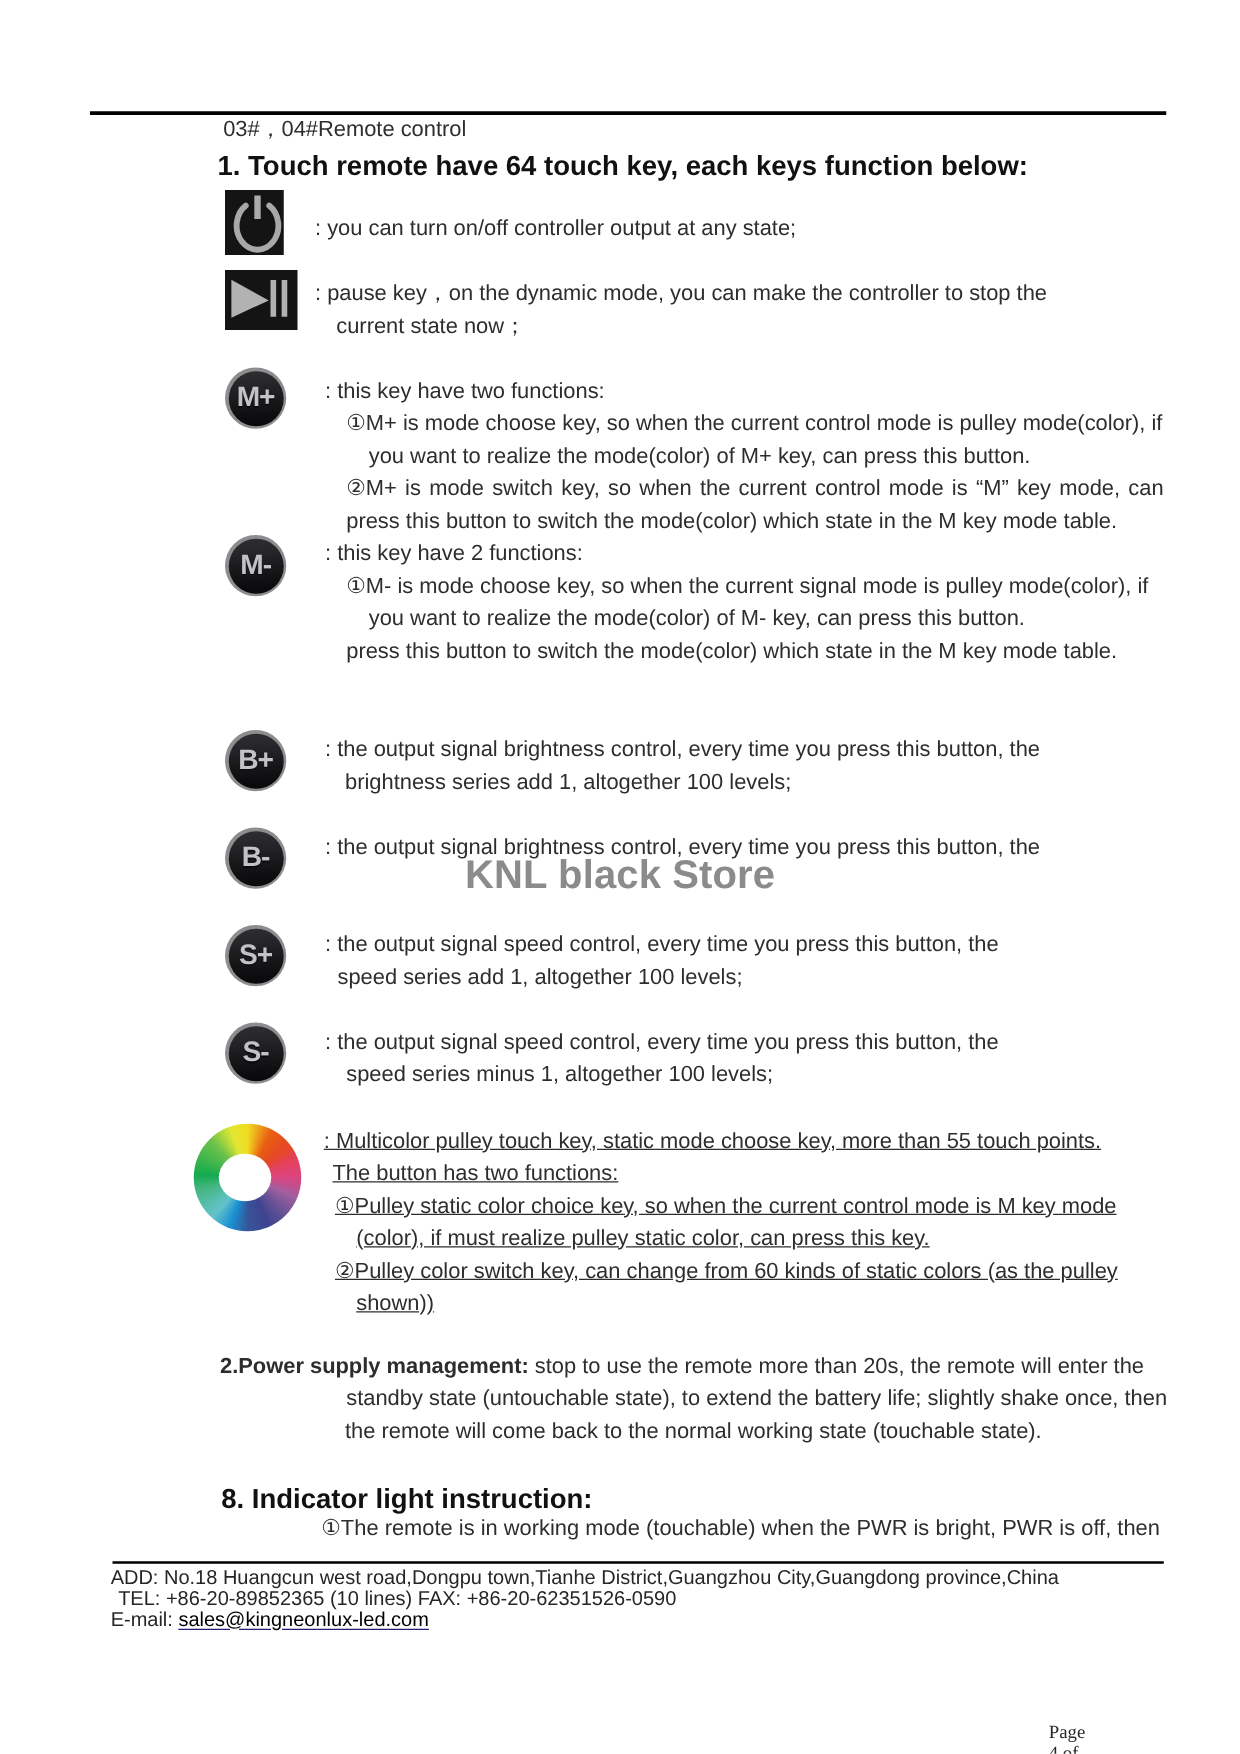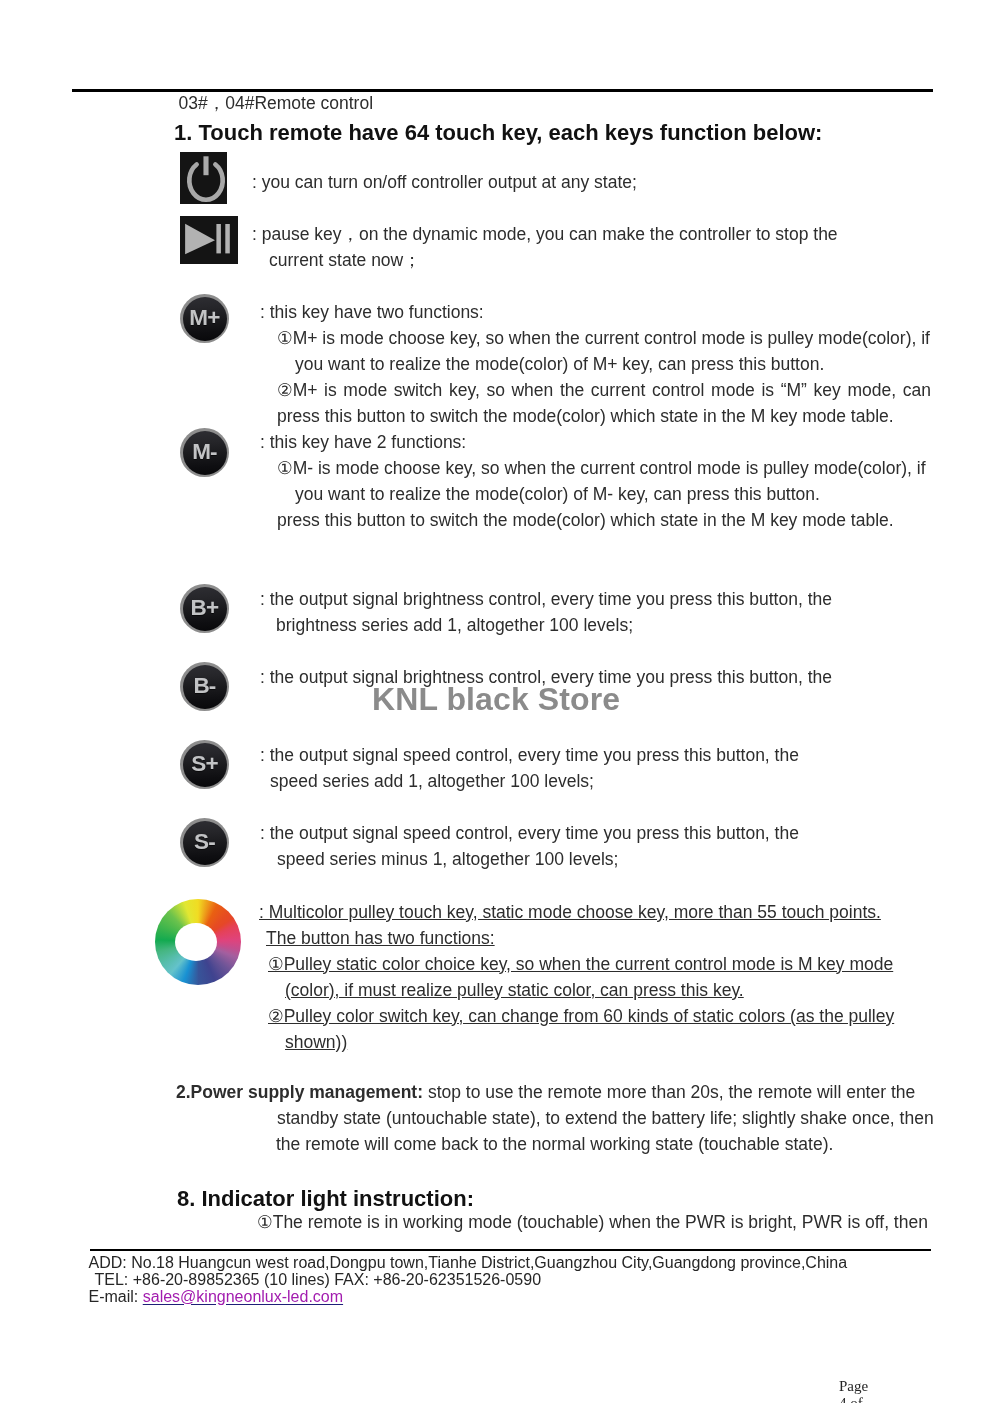--- a/index.html
+++ b/index.html
@@ -96,21 +96,21 @@
     position:absolute;
     font-weight:bold; color:#8b8b8b;
     white-space:nowrap;
     z-index:0;
   }
   .para, .sec-head, .doc-title, .footer, .pagenum,
   .sq-icon, .circ, .wheel, .rule-top, .rule-bottom { z-index:2; }
 
   .footer { position:absolute; font-size:16px; line-height:17px; color:#262626; white-space:nowrap; }
   .footer .ln { display:block; }
-  .flink { color:#a21caf; text-decoration:underline; text-decoration-color:#1f1f78; text-underline-offset:2px; }
+  .flink { color:#000000; text-decoration:underline; text-decoration-color:#1f1f78; text-underline-offset:2px; }
   .pagenum { position:absolute; font-family:"Liberation Serif", serif; font-size:15px; color:#262626; }
 </style>
 </head>
 <body>
 
 <div class="page">
 
   <div class="rule-top"></div>
 
   <div class="doc-title">03#，04#Remote control</div>
@@ -152,21 +152,21 @@
     <span class="ln" style="padding-left:17px">press this button to switch the mode(color) which state in the M key mode table.</span>
   </div>
 
   <div class="circ" style="left:180px; top:428px; width:49px; height:49px;">
       <div class="face">
         <span style="font-size:22.5px">M-</span>
       </div>
     </div>
   <div class="para" style="left:260px; top:429px;">
     <span class="ln">: this key have 2 functions:</span>
-    <span class="ln" style="padding-left:17px">①M- is mode choose key, so when the current control mode is pulley mode(color), if</span>
+    <span class="ln" style="padding-left:17px">①M- is mode choose key, so when the current signal mode is pulley mode(color), if</span>
     <span class="ln" style="padding-left:35px">you want to realize the mode(color) of M- key, can press this button.</span>
     <span class="ln" style="padding-left:17px">press this button to switch the mode(color) which state in the M key mode table.</span>
   </div>
 
   <div class="circ" style="left:180px; top:584px; width:49px; height:49px;">
       <div class="face">
         <span style="font-size:22.5px">B+</span>
       </div>
     </div>
   <div class="para" style="left:260px; top:586px;">

